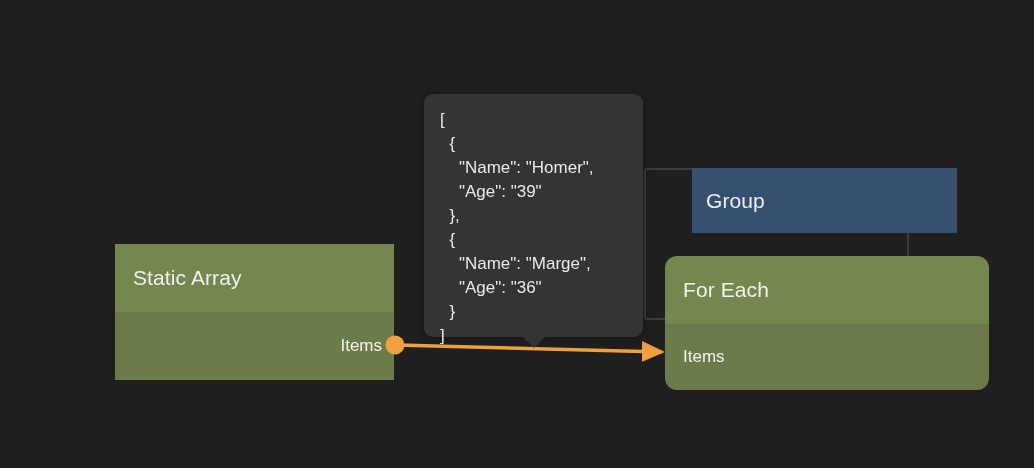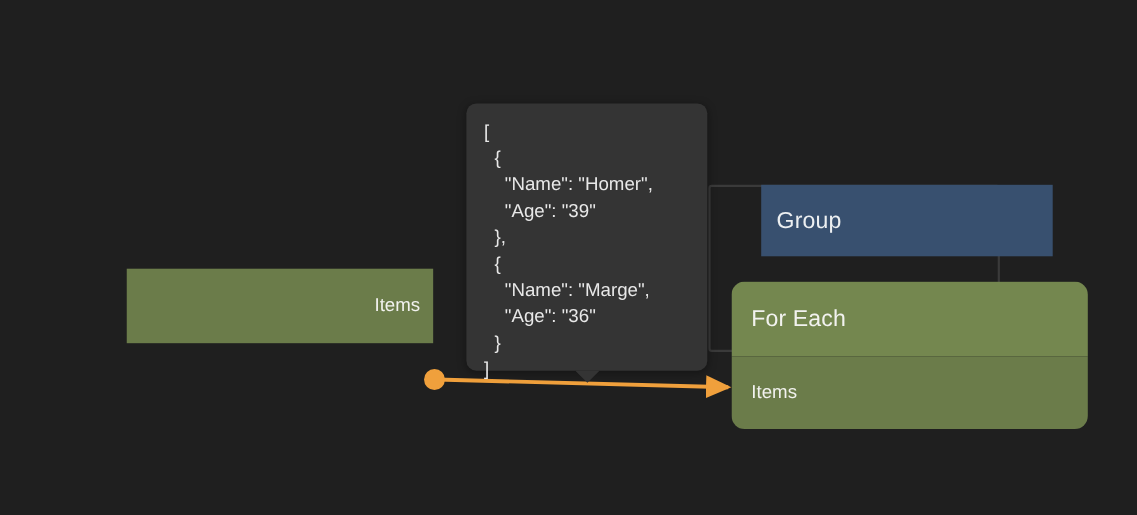--- a/index.html
+++ b/index.html
@@ -165,20 +165,23 @@
 
 <div id="canvas">
 
   <div class="group-outline"></div>
 
   <div class="group-header">
     <span class="title">Group</span>
   </div>
 
   <div class="node" id="node-static-array">
+    <div class="node-header">
+      <span class="title">Static Array</span>
+    </div>
     <div class="node-body">
       <div class="port-row">
         <span class="port-label">Items</span>
       </div>
     </div>
   </div>
 
   <div class="node" id="node-for-each">
     <div class="node-header">
       <span class="title">For Each</span>

